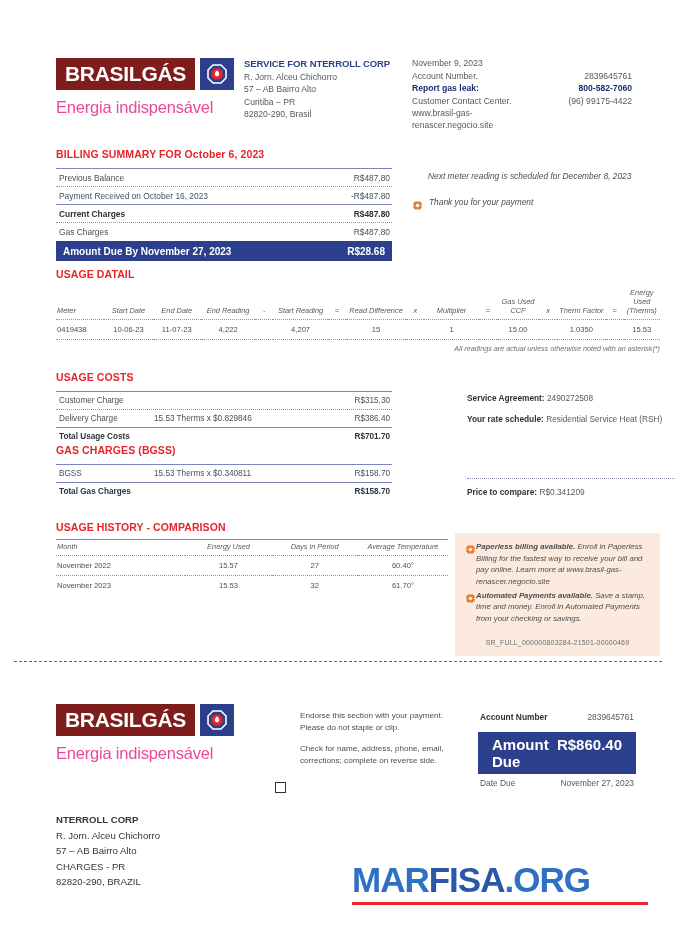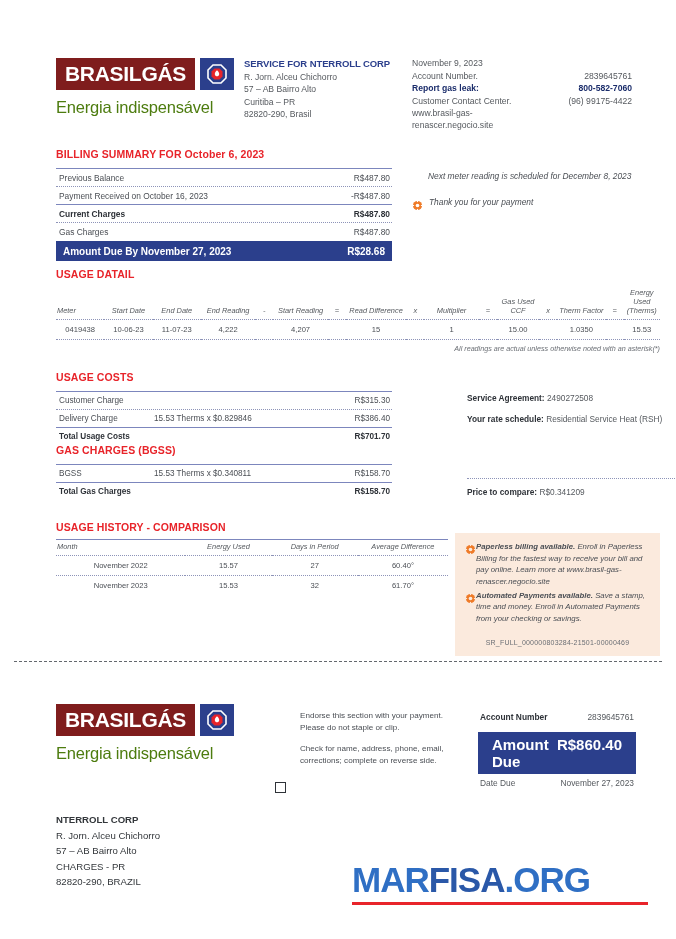--- a/index.html
+++ b/index.html
@@ -19,21 +19,21 @@
     background: #7f1d1d; color: #ffffff;
     font-weight: bold; font-size: 21px; letter-spacing: -0.3px;
     padding: 5px 9px 5px 9px; line-height: 1.05;
   }
   .logo-main .lite { font-weight: bold; }
   .logo-badge {
     background: #2b3f8c; width: 34px;
     display: flex; align-items: center; justify-content: center;
   }
   .logo-tag {
-    margin-top: 8px; color: #4d7c0f; font-size: 16.5px; letter-spacing: -0.2px;
+    margin-top: 8px; color: #ec4899; font-size: 16.5px; letter-spacing: -0.2px;
   }
 
   
   .svc-block { position: absolute; left: 244px; top: 58px; width: 160px; }
   .svc-title { color: #2b3f8c; font-weight: bold; font-size: 9.5px; letter-spacing: -0.1px; }
   .svc-line { color: #55595e; font-size: 8.6px; margin-top: 2.5px; }
 
   .acct-block { position: absolute; left: 412px; top: 58px; width: 220px; font-size: 8.6px; }
   .acct-row { display: flex; justify-content: space-between; margin-bottom: 2.5px; gap: 6px; }
   .acct-row .k { color: #55595e; }
@@ -78,21 +78,21 @@
   .block { position: absolute; }
   .tbl { width: 100%; border-collapse: collapse; }
   .tbl th {
     font-style: italic; font-weight: normal; font-size: 7.4px; color: #55595e;
     vertical-align: bottom; padding: 2px 1px 4px 1px; text-align: center;
   }
   .tbl th.l { text-align: left; }
   .tbl td {
     font-size: 7.6px; color: #4a4e54; text-align: center; padding: 5px 1px;
   }
-  .tbl td.l { text-align: center; }
+  .tbl td.l { text-align: left; }
   .op { color: #e8605f; font-size: 8px; font-weight: bold; }
   .row-dotted { border-top: 1.4px dotted #8d93b8; border-bottom: 1.4px dotted #8d93b8; }
   .foot-note {
     font-style: italic; font-size: 7.2px; color: #6b6f75;
     text-align: right; margin-top: 4px;
   }
 
   
   .cost-rows { margin-top: 8px; }
   .cost-row {
@@ -367,21 +367,21 @@
   </div>
 
   <div class="block" style="left:56px; top:521px; width:392px;">
     <div class="sect-title">USAGE HISTORY - COMPARISON</div>
     <table class="tbl" style="margin-top:6px;">
       <thead>
         <tr class="solid-top">
           <th class="l" style="width:33%">Month</th>
           <th style="width:22%">Energy Used</th>
           <th style="width:22%">Days in Period</th>
-          <th style="width:23%">Average Difference</th>
+          <th style="width:23%">Average Temperature</th>
         </tr>
       </thead>
       <tbody>
         <tr class="row-dotted">
           <td class="l">November 2022</td>
           <td>15.57</td>
           <td>27</td>
           <td>60.40°</td>
         </tr>
         <tr>

